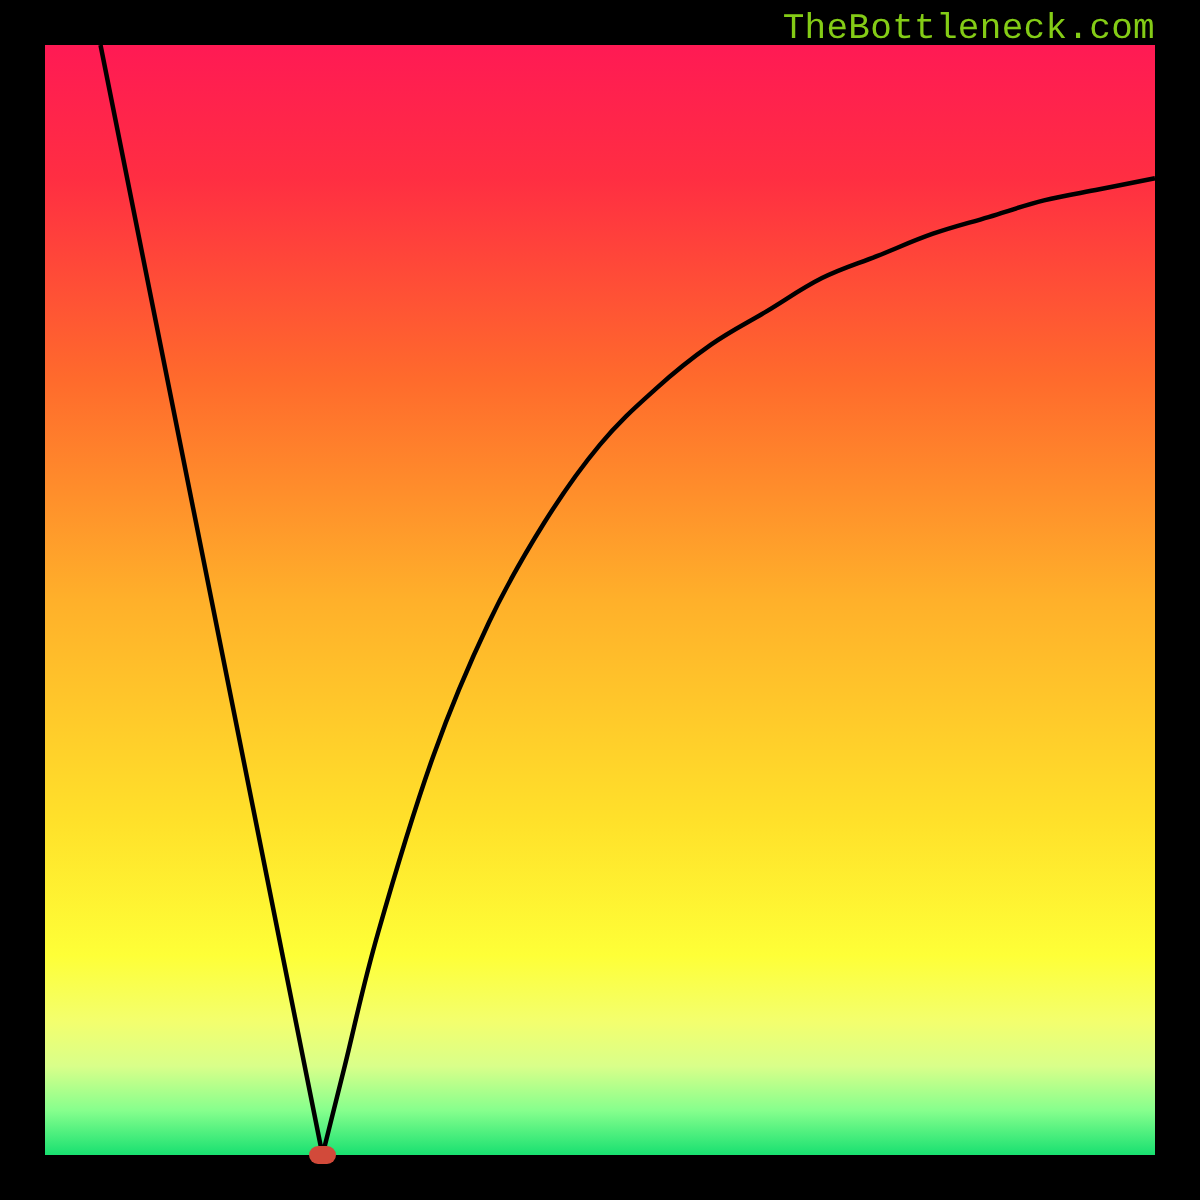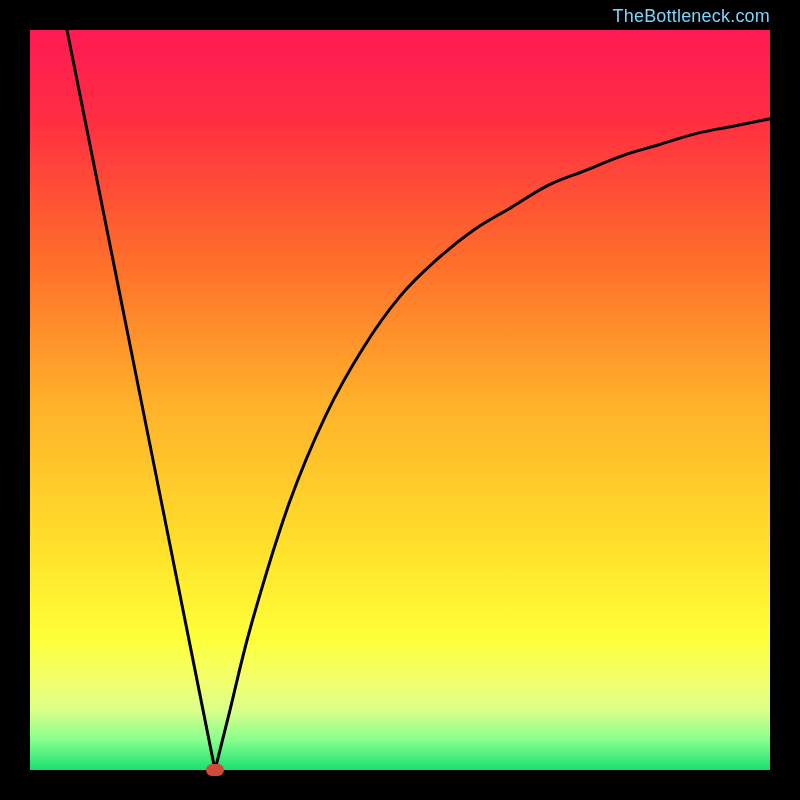--- a/index.html
+++ b/index.html
@@ -23,23 +23,23 @@
     left: 30px;
     top: 30px;
     width: 740px;
     height: 740px;
     
   }
   .watermark {
     position: absolute;
     top: 6px;
     right: 30px;
-    color: #7dd3fc;
-    font-family: Liberation Sans, sans-serif;
-    font-size: 18px;
+    color: #84cc16;
+    font-family: Liberation Mono, monospace;
+    font-size: 24px;
     letter-spacing: 0.2px;
     user-select: none;
   }
   svg.curve-layer {
     position: absolute;
     left: 30px;
     top: 30px;
     width: 740px;
     height: 740px;
     overflow: visible;

